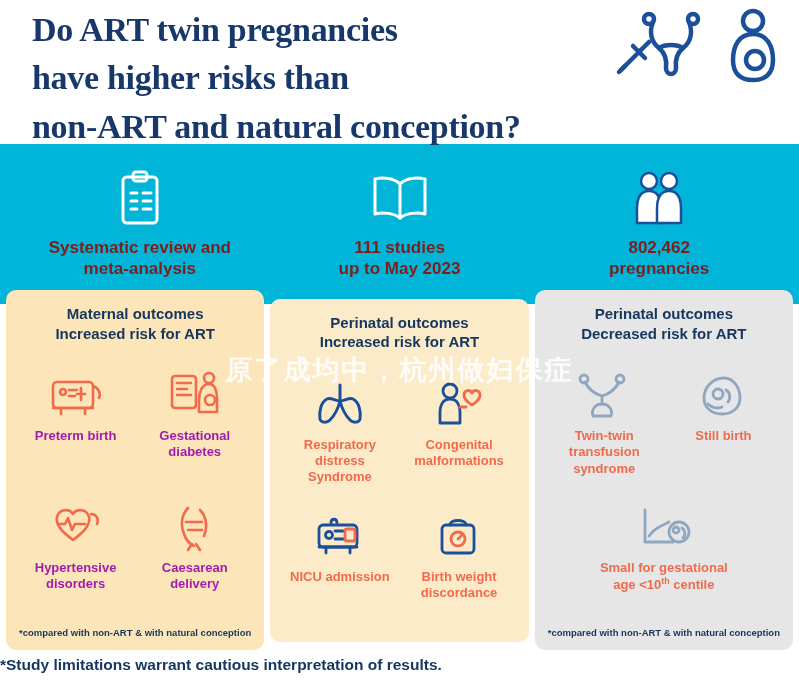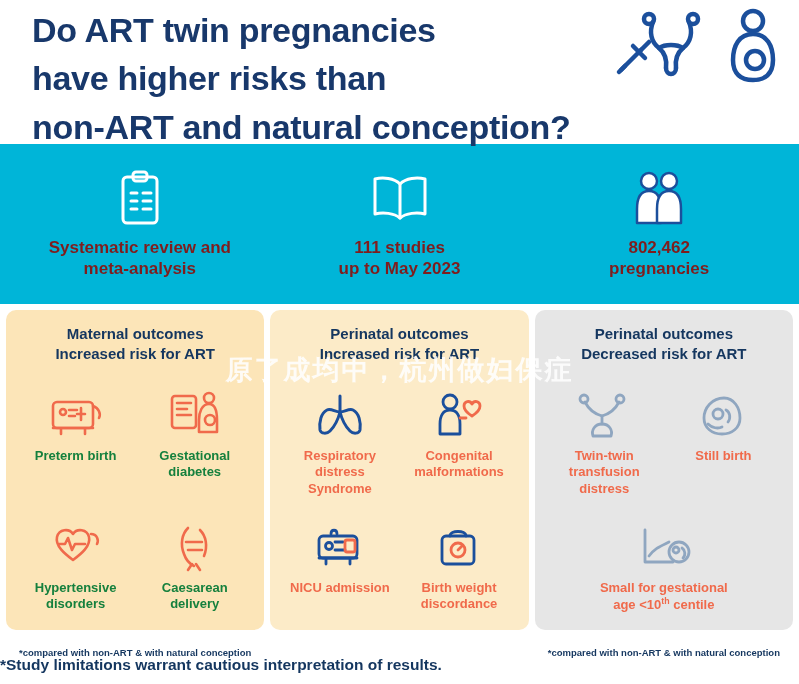--- a/index.html
+++ b/index.html
@@ -26,20 +26,21 @@
     position: relative;
   }
   .headline {
     font-size: 34px;
     line-height: 1.42;
     font-weight: bold;
     color: #18386b;
     letter-spacing: -0.3px;
     padding-left: 32px;
     max-width: 570px;
+    font-family: Liberation Serif, serif;
   }
   .headline .ln { display: block; white-space: nowrap; }
 
   .header-icons {
     position: absolute;
     right: 18px;
     top: 8px;
     display: flex;
     gap: 14px;
     align-items: flex-start;
@@ -78,20 +79,21 @@
     white-space: pre-line;
   }
 
   
   .panels {
     display: flex;
     gap: 6px;
     padding: 6px 6px 13px 6px;
     box-sizing: border-box;
     height: 339px;
+    align-items: center;
   }
   .panel {
     flex: 1;
     border-radius: 10px;
     padding: 14px 10px 6px 10px;
     box-sizing: border-box;
     position: relative;
     display: flex;
     flex-direction: column;
   }
@@ -130,21 +132,21 @@
     align-items: center;
     justify-content: center;
   }
   .item .item-label {
     font-size: 13px;
     font-weight: bold;
     line-height: 1.25;
     margin-top: 7px;
     white-space: pre-line;
   }
-  .panel.maternal .item-label { color: #15803d; }
+  .panel.maternal .item-label { color: #a21caf; }
   .panel.perinatal-a .item-label { color: #f06a4b; }
   .panel.perinatal-b .item-label { color: #f06a4b; }
 
   .footnote {
     text-align: center;
     font-size: 9.5px;
     color: #14365f;
     font-weight: bold;
     padding-bottom: 6px;
   }
@@ -411,21 +413,21 @@
               <path d="M10 14 C14 22 20 26 27 28 C34 26 40 22 44 14"></path>
               <circle cx="9" cy="11" r="4"></circle>
               <circle cx="45" cy="11" r="4"></circle>
               <path d="M27 28 v8"></path>
               <path d="M27 36 C20 36 16 42 18 48 h18 C38 42 34 36 27 36 Z"></path>
             </g>
           </svg>
         </div>
         <div class="item-label">Twin-twin
 transfusion
-distress</div>
+syndrome</div>
       </div>
 
       <div class="item">
         <div class="ico">
           <svg width="58" height="52" viewBox="0 0 58 52">
             <g fill="none" stroke="#8fa6c0" stroke-width="2.8" stroke-linecap="round" stroke-linejoin="round">
               <path d="M30 10 C18 10 10 20 10 30 C10 40 18 46 28 46 C38 46 46 40 46 30 C46 20 40 10 30 10 Z"></path>
               <circle cx="24" cy="26" r="5"></circle>
               <path d="M32 22 c4 2 5 8 2 12"></path>
               <path d="M14 36 c4 4 10 5 14 3"></path>

